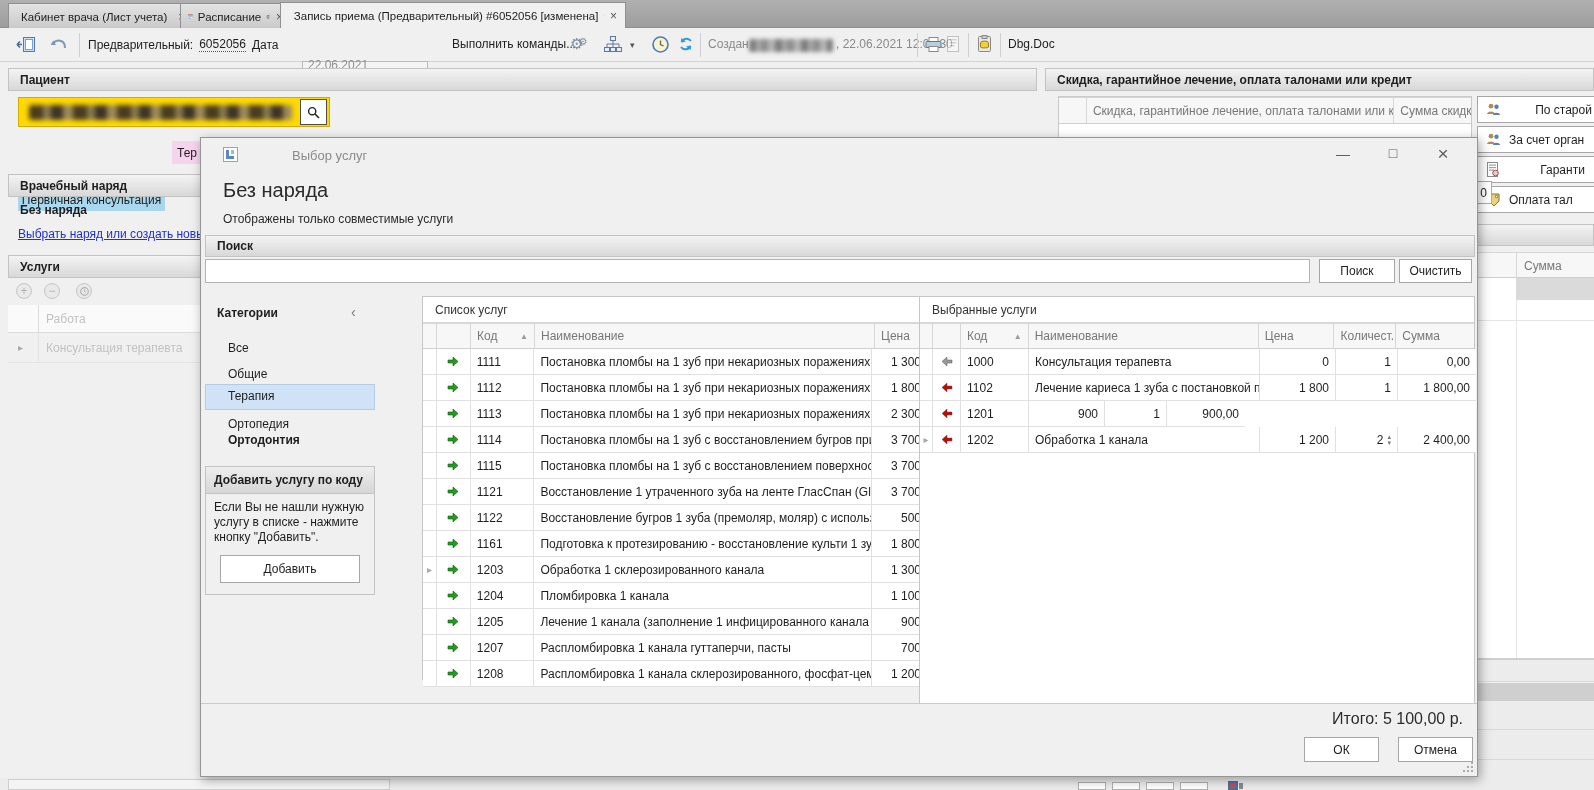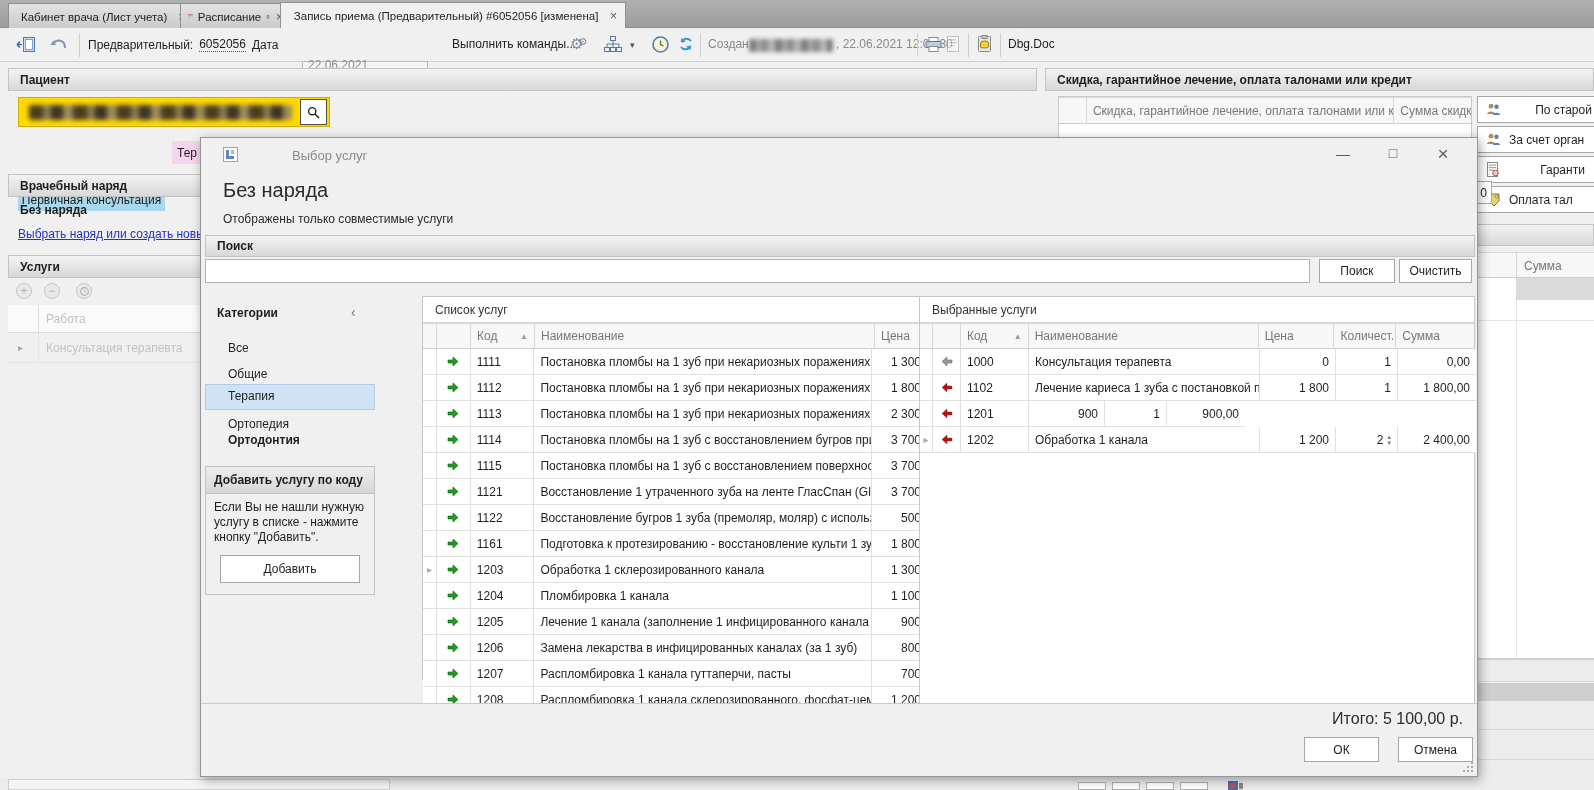--- a/index.html
+++ b/index.html
@@ -551,31 +551,20 @@
             <div class="cell" style="width:34px;justify-content:center;">
               <svg width="12" height="11" viewBox="0 0 12 11">
                 <path d="M1 4 H6 V1 L11 5.5 L6 10 V7 H1 Z" fill="#1f9d1f" stroke="#0e5c0e" stroke-width="0.6"></path>
               </svg>
             </div>
             <div class="cell" style="width:64px;">1205</div>
             <div class="cell" style="width:340px;">Лечение 1 канала (заполнение 1 инфицированного канала 1 зу...</div>
             <div class="cell num" style="width:56px;">900</div>
           </div>
 
-          <div class="trow">
-            <div class="cell" style="width:14px;padding:0;justify-content:center;"></div>
-            <div class="cell" style="width:34px;justify-content:center;">
-              <svg width="12" height="11" viewBox="0 0 12 11">
-                <path d="M1 4 H6 V1 L11 5.5 L6 10 V7 H1 Z" fill="#1f9d1f" stroke="#0e5c0e" stroke-width="0.6"></path>
-              </svg>
-            </div>
-            <div class="cell" style="width:64px;">1206</div>
-            <div class="cell" style="width:340px;">Замена лекарства в инфицированных каналах (за 1 зуб)</div>
-            <div class="cell num" style="width:56px;">800</div>
-          </div>
 
           <div class="trow">
             <div class="cell" style="width:14px;padding:0;justify-content:center;"></div>
             <div class="cell" style="width:34px;justify-content:center;">
               <svg width="12" height="11" viewBox="0 0 12 11">
                 <path d="M1 4 H6 V1 L11 5.5 L6 10 V7 H1 Z" fill="#1f9d1f" stroke="#0e5c0e" stroke-width="0.6"></path>
               </svg>
             </div>
             <div class="cell" style="width:64px;">1207</div>
             <div class="cell" style="width:340px;">Распломбировка 1 канала гуттаперчи, пасты</div>

